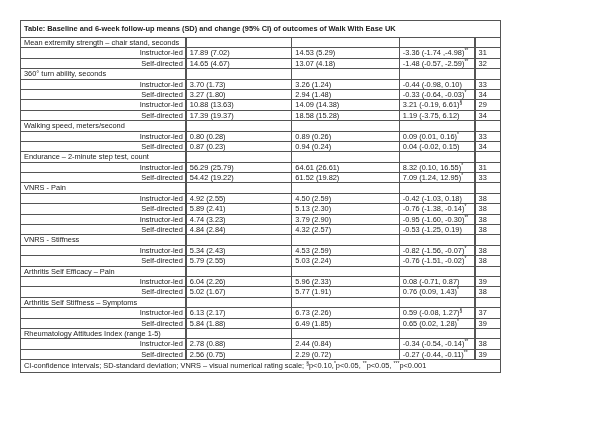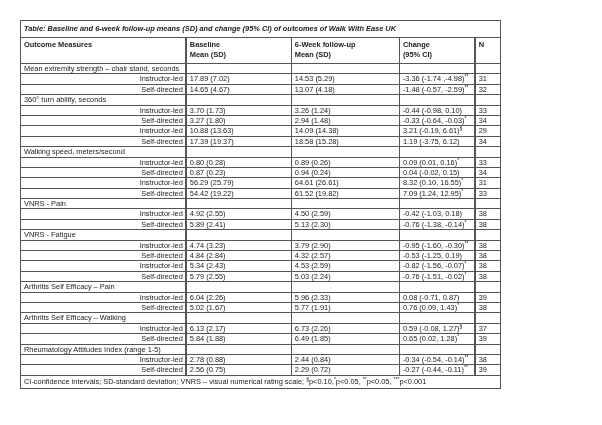--- a/index.html
+++ b/index.html
@@ -2,48 +2,41 @@
 <html><head>
 <meta charset="utf-8">
 <style>
   html, body { margin: 0; padding: 0; background: #ffffff; }
   body { width: 602px; height: 425px; position: relative; overflow: hidden;
          font-family: "Liberation Sans", sans-serif; color: #222; }
   .tbl { position: absolute; left: 20px; top: 20px; width: 481px;
          border-collapse: collapse; font-size: 7.4px; line-height: 1; }
   .tbl td { border: 1px solid #555; padding: 0 3px; height: 9.4px; white-space: nowrap;
             vertical-align: middle; }
-  .tbl tr.title td { height: 16px; font-weight: bold; font-style: italic; }
+  .tbl tr.title td { height: 16px; font-weight: bold; }
   .tbl tr.head td { height: 23px; font-weight: bold; vertical-align: top; padding-top: 2px; line-height: 1.35; }
   .tbl tr.cat td { }
   .tbl td.sub { text-align: right; padding-right: 2px; }
   .tbl tr.foot td { height: 12px; }
   .c1 { width: 158px; }
   .c2 { width: 102px; }
   .c3 { width: 104px; }
   .c4 { width: 68px; }
   .c5 { width: 19px; }
   .tbl td.thick-l { border-left: 2px solid #555; }
   sup { font-size: 5px; vertical-align: top; position: relative; top: -1px; }
 </style>
 </head>
 <body>
 
 <table class="tbl">
   <tbody id="tbody">
     <tr class="title">
       <td colspan="5">Table: Baseline and 6-week follow-up means (SD) and change (95% CI) of outcomes of Walk With Ease UK</td>
     </tr>
-    <tr class="head">
-      <td class="c1"><span>Outcome Measures</span></td>
-      <td class="c2 thick-l"><span>Baseline</span><br><span>Mean (SD)</span></td>
-      <td class="c3"><span>6-Week follow-up</span><br><span>Mean (SD)</span></td>
-      <td class="c4"><span>Change</span><br><span>(95% CI)</span></td>
-      <td class="c5 thick-l"><span>N</span></td>
-    </tr>
   <tr class="cat">
         <td class="c1">Mean extremity strength – chair stand, seconds</td>
         <td class="c2 thick-l"></td>
         <td class="c3"></td>
         <td class="c4"></td>
         <td class="c5 thick-l"></td>
       </tr>
       <tr>
         <td class="c1 sub">Instructor-led</td>
         <td class="c2 thick-l">17.89 (7.02)</td>
@@ -107,20 +100,27 @@
         <td class="c4"><span>0.09 (0.01, 0.16)</span><sup>*</sup></td>
         <td class="c5 thick-l">33</td>
       </tr>
       <tr>
         <td class="c1 sub">Self-directed</td>
         <td class="c2 thick-l">0.87 (0.23)</td>
         <td class="c3">0.94 (0.24)</td>
         <td class="c4"><span>0.04 (-0.02, 0.15)</span><sup></sup></td>
         <td class="c5 thick-l">34</td>
       </tr>
+      <tr class="cat">
+        <td class="c1">Endurance – 2-minute step test, count</td>
+        <td class="c2 thick-l"></td>
+        <td class="c3"></td>
+        <td class="c4"></td>
+        <td class="c5 thick-l"></td>
+      </tr>
       <tr>
         <td class="c1 sub">Instructor-led</td>
         <td class="c2 thick-l">56.29 (25.79)</td>
         <td class="c3">64.61 (26.61)</td>
         <td class="c4"><span>8.32 (0.10, 16.55)</span><sup>*</sup></td>
         <td class="c5 thick-l">31</td>
       </tr>
       <tr>
         <td class="c1 sub">Self-directed</td>
         <td class="c2 thick-l">54.42 (19.22)</td>
@@ -142,40 +142,40 @@
         <td class="c4"><span>-0.42 (-1.03, 0.18)</span><sup></sup></td>
         <td class="c5 thick-l">38</td>
       </tr>
       <tr>
         <td class="c1 sub">Self-directed</td>
         <td class="c2 thick-l">5.89 (2.41)</td>
         <td class="c3">5.13 (2.30)</td>
         <td class="c4"><span>-0.76 (-1.38, -0.14)</span><sup>*</sup></td>
         <td class="c5 thick-l">38</td>
       </tr>
-      <tr class="cat">
-        <td class="c1">VNRS - Fatigue</td>
-        <td class="c2 thick-l"></td>
-        <td class="c3"></td>
-        <td class="c4"></td>
-        <td class="c5 thick-l"></td>
-      </tr>
       <tr>
         <td class="c1 sub">Instructor-led</td>
         <td class="c2 thick-l">4.74 (3.23)</td>
         <td class="c3">3.79 (2.90)</td>
         <td class="c4"><span>-0.95 (-1.60, -0.30)</span><sup>**</sup></td>
         <td class="c5 thick-l">38</td>
       </tr>
       <tr>
         <td class="c1 sub">Self-directed</td>
         <td class="c2 thick-l">4.84 (2.84)</td>
         <td class="c3">4.32 (2.57)</td>
         <td class="c4"><span>-0.53 (-1.25, 0.19)</span><sup></sup></td>
         <td class="c5 thick-l">38</td>
+      </tr>
+      <tr class="cat">
+        <td class="c1">VNRS - Stiffness</td>
+        <td class="c2 thick-l"></td>
+        <td class="c3"></td>
+        <td class="c4"></td>
+        <td class="c5 thick-l"></td>
       </tr>
       <tr>
         <td class="c1 sub">Instructor-led</td>
         <td class="c2 thick-l">5.34 (2.43)</td>
         <td class="c3">4.53 (2.59)</td>
         <td class="c4"><span>-0.82 (-1.56, -0.07)</span><sup>*</sup></td>
         <td class="c5 thick-l">38</td>
       </tr>
       <tr>
         <td class="c1 sub">Self-directed</td>
@@ -199,21 +199,21 @@
         <td class="c5 thick-l">39</td>
       </tr>
       <tr>
         <td class="c1 sub">Self-directed</td>
         <td class="c2 thick-l">5.02 (1.67)</td>
         <td class="c3">5.77 (1.91)</td>
         <td class="c4"><span>0.76  (0.09, 1.43)</span><sup>*</sup></td>
         <td class="c5 thick-l">38</td>
       </tr>
       <tr class="cat">
-        <td class="c1">Arthritis Self Efficacy – Walking</td>
+        <td class="c1">Arthritis Self Stiffness – Symptoms</td>
         <td class="c2 thick-l"></td>
         <td class="c3"></td>
         <td class="c4"></td>
         <td class="c5 thick-l"></td>
       </tr>
       <tr>
         <td class="c1 sub">Instructor-led</td>
         <td class="c2 thick-l">6.13 (2.17)</td>
         <td class="c3">6.73 (2.26)</td>
         <td class="c4"><span>0.59 (-0.08, 1.27)</span><sup>§</sup></td>

